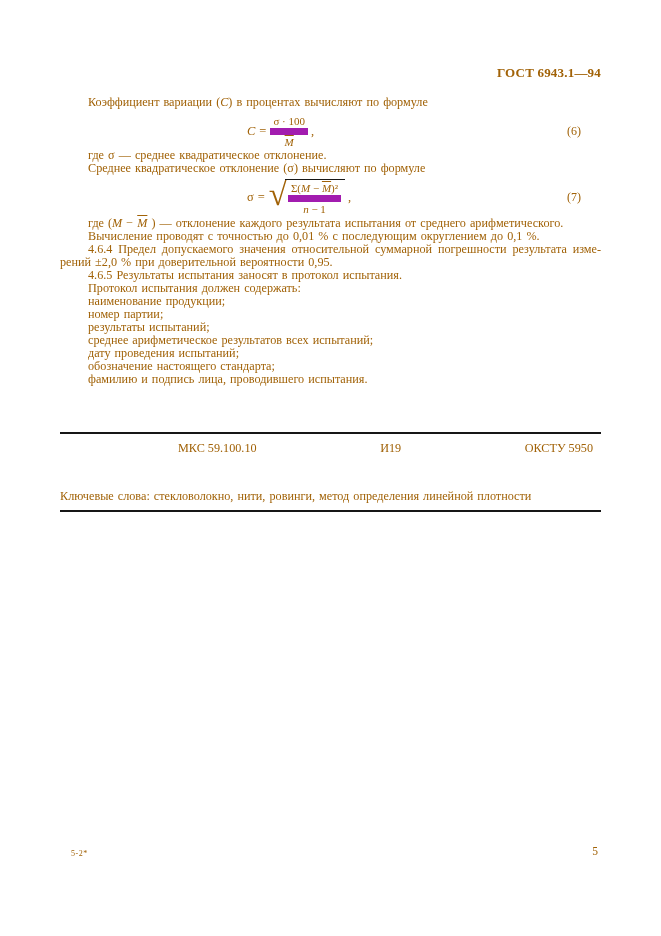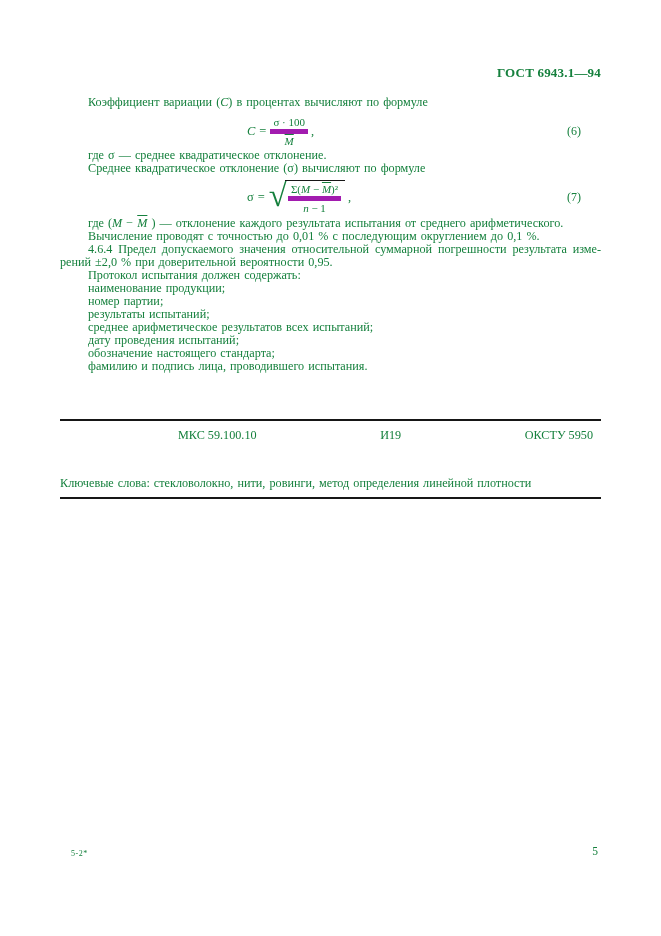--- a/index.html
+++ b/index.html
@@ -3,21 +3,21 @@
 <meta charset="utf-8">
 <style>
   html, body { margin: 0; padding: 0; background: #e8e8e8; }
   .page {
     position: relative;
     width: 661px;
     height: 936px;
     margin: 0 auto;
     background: #ffffff;
     font-family: "Liberation Serif", "DejaVu Serif", serif;
-    color: #15803d;
+    color: #a16207;
     overflow: hidden;
   }
   .content {
     position: absolute;
     left: 60px;
     top: 66px;
     width: 541px;
   }
   .doc-header {
     text-align: right;
@@ -54,21 +54,21 @@
   .f-eq { margin: 0 4px; }
   .f-tail { margin-left: 3px; }
   .frac {
     display: inline-flex;
     flex-direction: column;
     align-items: center;
     font-size: 11px;
     line-height: 12px;
     vertical-align: middle;
   }
-  .frac .num { display: block; border-bottom: 5px solid #a21caf; padding: 0 3px 1px 3px; }
+  .frac .num { display: block; border-bottom: 7px solid #a21caf; padding: 0 3px 1px 3px; }
   .frac .den { display: block; padding-top: 1px; }
   .sqrt { display: inline-flex; align-items: flex-start; }
   .sqrt-sign { font-size: 33px; line-height: 0.92; font-weight: 400; margin-right: -2px; }
   .sqrt-body { border-top: 1.3px solid #161616; padding: 2px 4px 0 3px; }
   .formula-label {
     position: absolute;
     right: 20px;
     top: 50%;
     transform: translateY(-50%);
     font-size: 12px;
@@ -159,20 +159,21 @@
       <span class="formula-label">(7)</span>
     </div>
 
     <div class="line indent"><span>где (</span><i>M</i><span> − </span><i class="ovl">M</i><span> ) — отклонение каждого результата испытания от среднего арифметического.</span></div>
 
     <div class="line indent">Вычисление проводят с точностью до 0,01 % с последующим округлением до 0,1 %.</div>
 
     <div class="line indent just-first">4.6.4 Предел допускаемого значения относительной суммарной погрешности результата изме-</div>
     <div class="line">рений ±2,0 % при доверительной вероятности 0,95.</div>
 
+    <div class="line indent">4.6.5 Результаты испытания заносят в протокол испытания.</div>
     <div class="line indent">Протокол испытания должен содержать:</div>
 
     <div class="line indent">наименование продукции;</div>
     <div class="line indent">номер партии;</div>
     <div class="line indent">результаты испытаний;</div>
     <div class="line indent">среднее арифметическое результатов всех испытаний;</div>
     <div class="line indent">дату проведения испытаний;</div>
     <div class="line indent">обозначение настоящего стандарта;</div>
     <div class="line indent">фамилию и подпись лица, проводившего испытания.</div>
 

